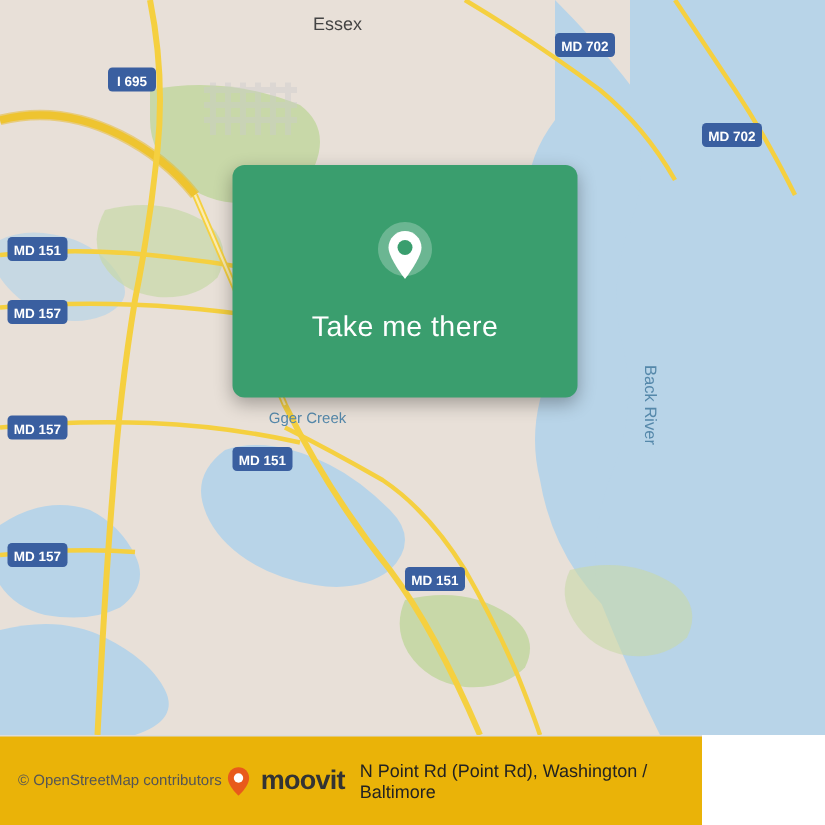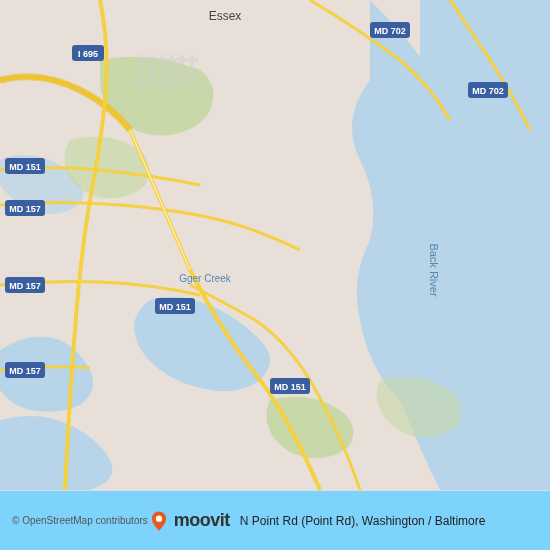--- a/index.html
+++ b/index.html
@@ -50,23 +50,23 @@
 
     #take-me-there-label {
       color: white;
       font-size: 19px;
       font-weight: 500;
       letter-spacing: 0.3px;
     }
 
     
     #info-bar {
-      width: 550px;
+      width: 468px;
       height: 60px;
-      background: #7dd3fc;
+      background: #eab308;
       display: flex;
       align-items: center;
       padding: 0 12px;
       border-top: 1px solid #ddd;
       justify-content: space-between;
     }
 
     #attribution {
       font-size: 10px;
       color: #555;
@@ -188,20 +188,32 @@
     <text x="290" y="390" font-size="9" fill="white" text-anchor="middle" font-weight="bold">MD 151</text>
 
     <text x="430" y="270" font-size="11" fill="#5588aa" text-anchor="middle" transform="rotate(90, 430, 270)">Back River</text>
 
     <text x="225" y="20" font-size="12" fill="#444" text-anchor="middle" font-weight="normal">Essex</text>
 
     <text x="205" y="282" font-size="10" fill="#5588aa" text-anchor="middle">Gger Creek</text>
   </svg>
 
   
+  <div id="take-me-there-card">
+
+    <svg id="location-pin-icon" viewBox="0 0 48 48" xmlns="http://www.w3.org/2000/svg">
+
+      <circle cx="24" cy="20" r="18" fill="rgba(255,255,255,0.25)"></circle>
+
+      <path d="M24 8 C18 8 13 13 13 19 C13 26 24 40 24 40 C24 40 35 26 35 19 C35 13 30 8 24 8Z" fill="white"></path>
+
+      <circle cx="24" cy="19" r="5" fill="#3a9e6e"></circle>
+    </svg>
+    <span id="take-me-there-label">Take me there</span>
+  </div>
 </div>
 
 <div id="info-bar">
   <span id="attribution">© OpenStreetMap contributors</span>
 
   <div id="moovit-logo">
 
     <svg id="moovit-pin" viewBox="0 0 22 28" xmlns="http://www.w3.org/2000/svg">
       <path d="M11 2 C6 2 2 6 2 11 C2 18 11 26 11 26 C11 26 20 18 20 11 C20 6 16 2 11 2Z" fill="#e85a1b"></path>
       <circle cx="11" cy="11" r="4" fill="white"></circle>

